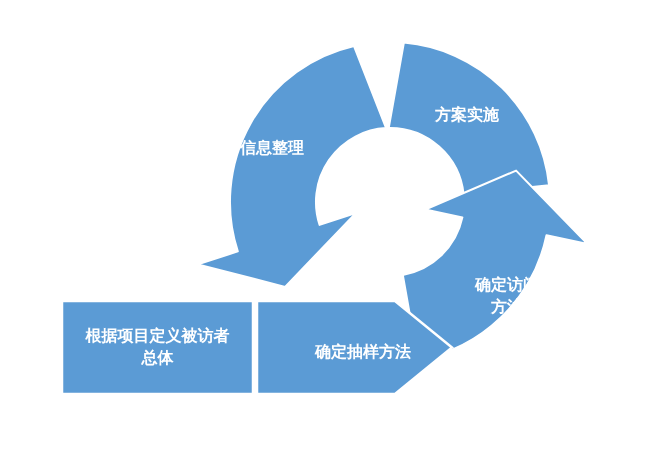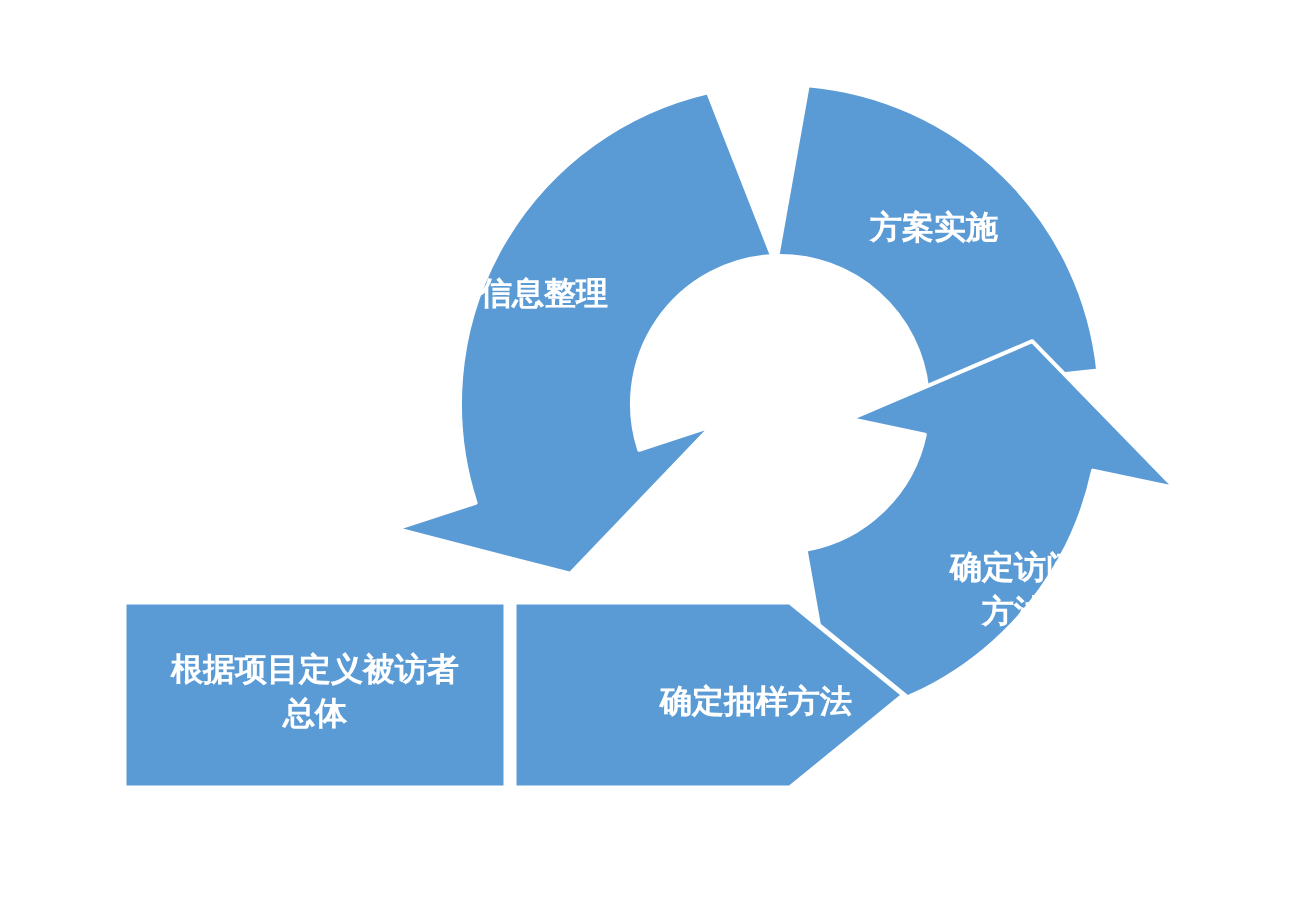--- a/index.html
+++ b/index.html
@@ -90,17 +90,17 @@
   <div class="lbl" style="left:62px; top:325px; width:191px;">
     <span class="ln">根据项目定义被访者</span>
     <span class="ln">总体</span>
   </div>
 
   <div class="lbl" style="left:437px; top:274px; width:140px;">
     <span class="ln">确定访问</span>
     <span class="ln">方法</span>
   </div>
 
-  <div class="lbl" style="left:256px; top:341px; width:170px;text-align:right;">
+  <div class="lbl" style="left:278px; top:341px; width:170px;">
     <span class="ln">确定抽样方法</span>
   </div>
 
 </div>
 
 </body></html>

